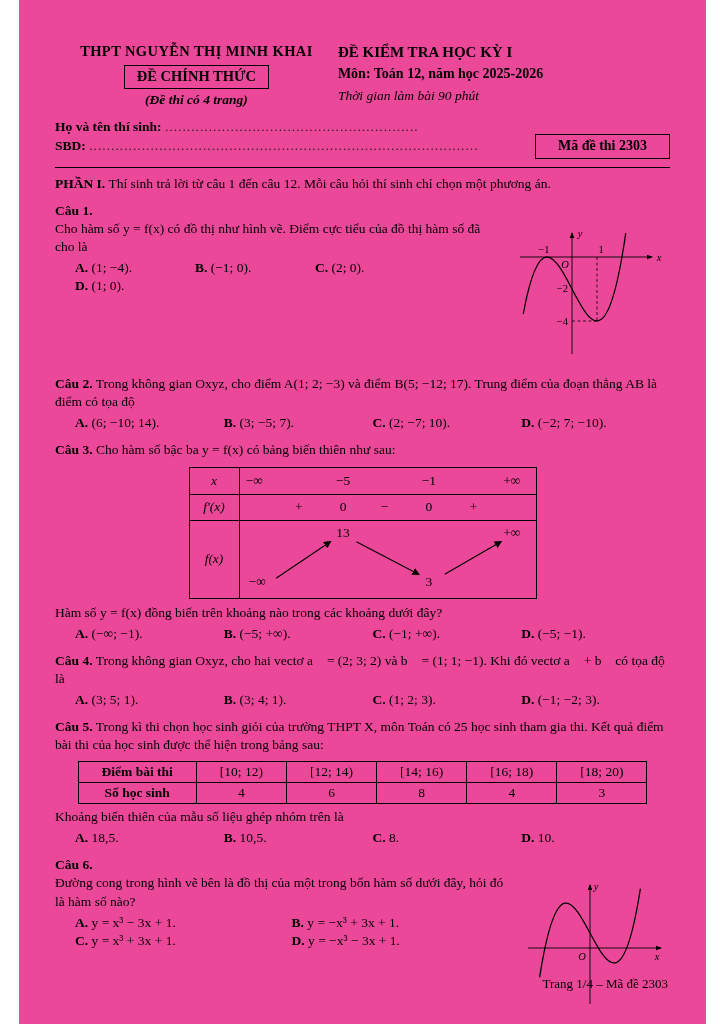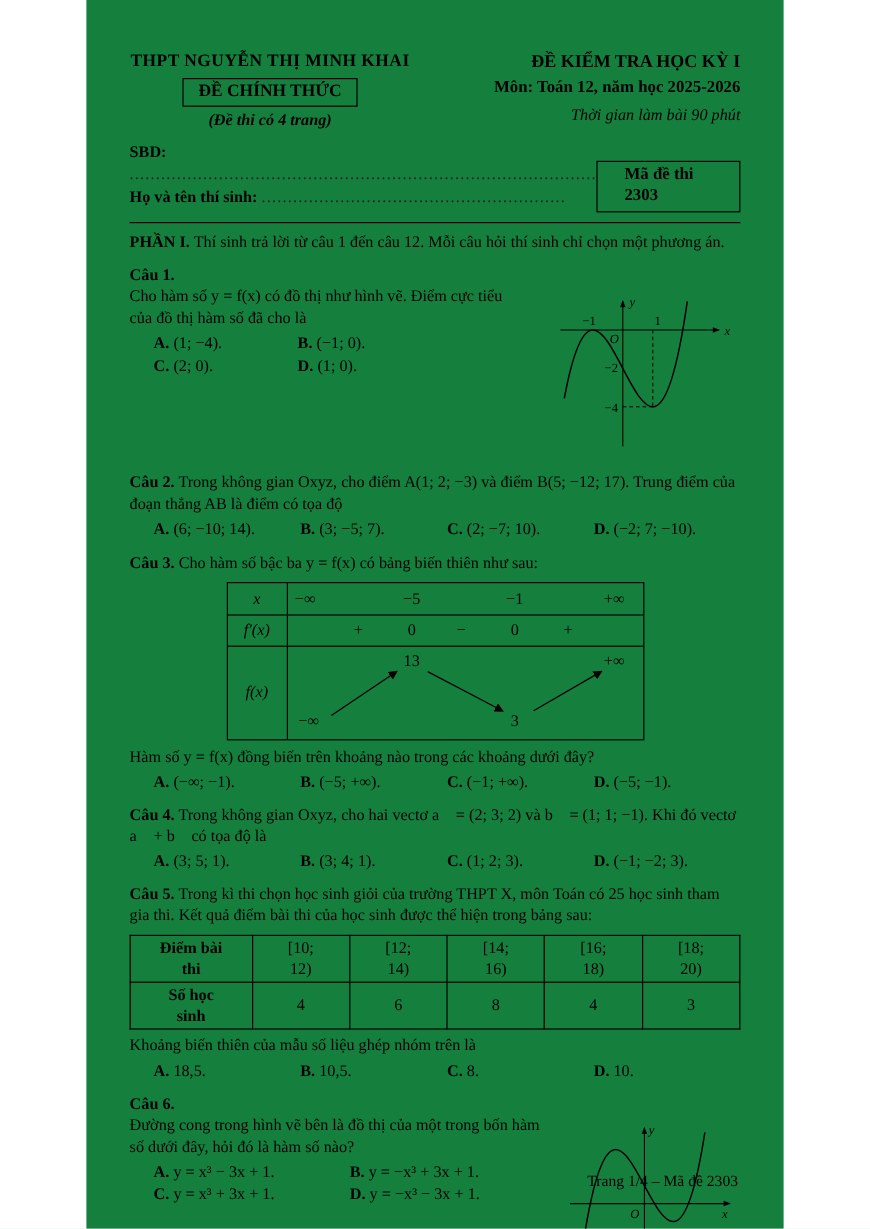--- a/index.html
+++ b/index.html
@@ -1,33 +1,33 @@
 <!DOCTYPE html>
 <html lang="vi"><head>
 <meta charset="utf-8">
 <style>
   * { margin:0; padding:0; box-sizing:border-box; }
   html,body { background:#fff; }
   .page {
     position:relative;
-    width:581px; height:1024px;
+    width:687px; height:1024px;
     margin:0 auto;
-    background:#15803d; color:#000;
+    background:#ec4899; color:#000;
     font-family:"Liberation Serif","DejaVu Serif",serif;
     font-size:13.5px; line-height:1.34;
     padding:42px 36px 0 36px;
     overflow:hidden;
   }
   .bold { font-weight:bold; }
   .it   { font-style:italic; }
 
   
   .header-row { display:flex; }
   .header-left  { width:46%; text-align:center; }
-  .header-right { width:54%; text-align:right; }
+  .header-right { width:54%; text-align:left; }
   .school { font-weight:bold; font-size:14.5px; letter-spacing:.4px; }
   .official-box { display:inline-block; border:1.4px solid #000; padding:1px 12px; font-weight:bold; font-size:14.5px; margin-top:4px; }
   .pages-note { font-style:italic; margin-top:2px;font-weight:bold; }
   .exam-title { font-weight:bold; font-size:15px; }
   .subject { font-weight:bold; font-size:14px; margin-top:3px; }
   .duration { font-style:italic; margin-top:3px; }
   .ident-row { display:flex; justify-content:space-between; align-items:flex-end; margin-top:8px; }
   .ident-left div { margin-top:1px; }
   .lbl-b { font-weight:bold; }
   .dots { letter-spacing:1px; color:#222; }
@@ -90,26 +90,26 @@
     <div class="header-right">
       <div class="exam-title">ĐỀ KIỂM TRA HỌC KỲ I</div>
       <div class="subject">Môn: Toán 12, năm học 2025-2026</div>
       <div class="duration">Thời gian làm bài 90 phút</div>
     </div>
   </div>
 
   <div class="ident-row">
     <div class="ident-left">
       <div>
+        <span class="lbl-b">Họ và tên thí sinh:</span>
+        <span class="dots">..........................................................</span>
+      </div>
+      <div>
         <span class="lbl-b">SBD:</span>
         <span class="dots">.........................................................................................</span>
-      </div>
-      <div>
-        <span class="lbl-b">Họ và tên thí sinh:</span>
-        <span class="dots">..........................................................</span>
       </div>
     </div>
     <span class="code-box">Mã đề thi 2303</span>
   </div>
 
   <div class="rule"></div>
 
   <div class="part">
     <span class="bold">PHẦN I.</span>
     <span>Thí sinh trả lời từ câu 1 đến câu 12. Mỗi câu hỏi thí sinh chỉ chọn một phương án.</span>

